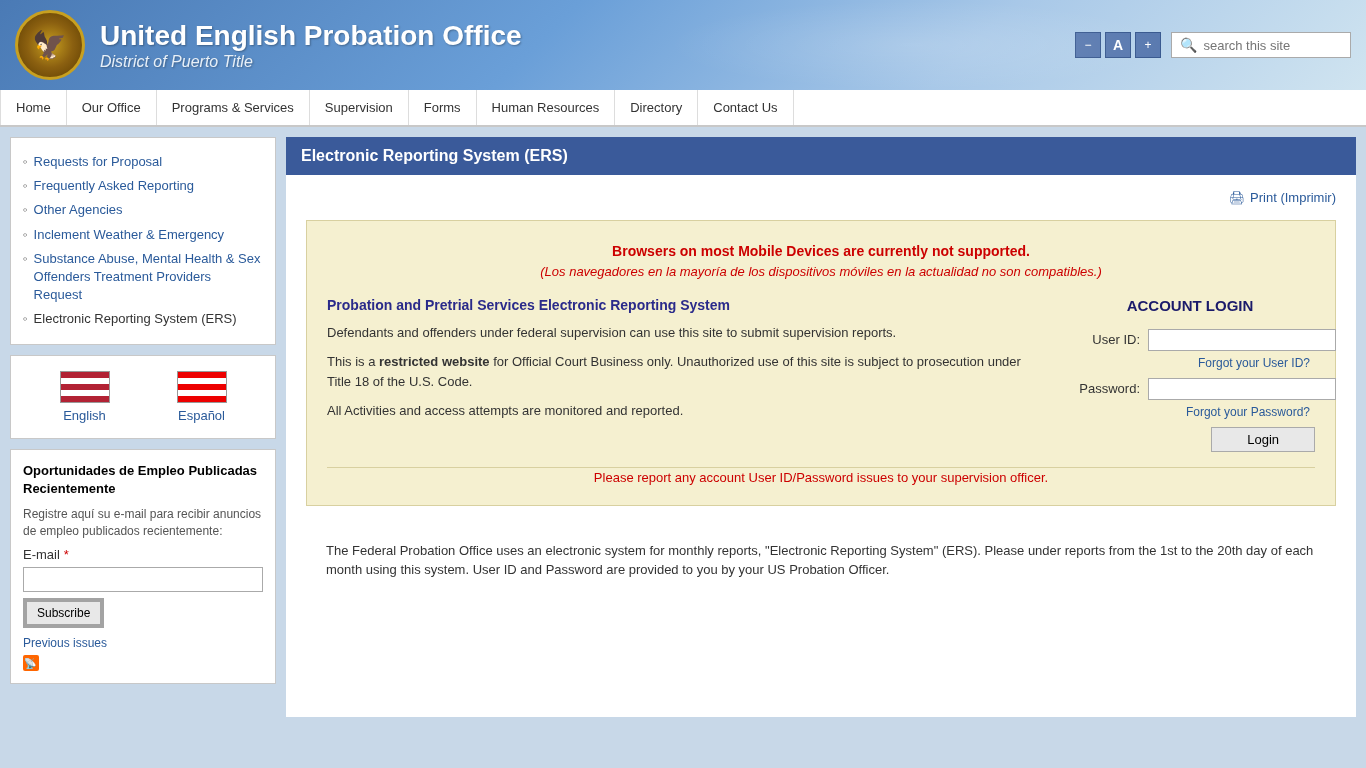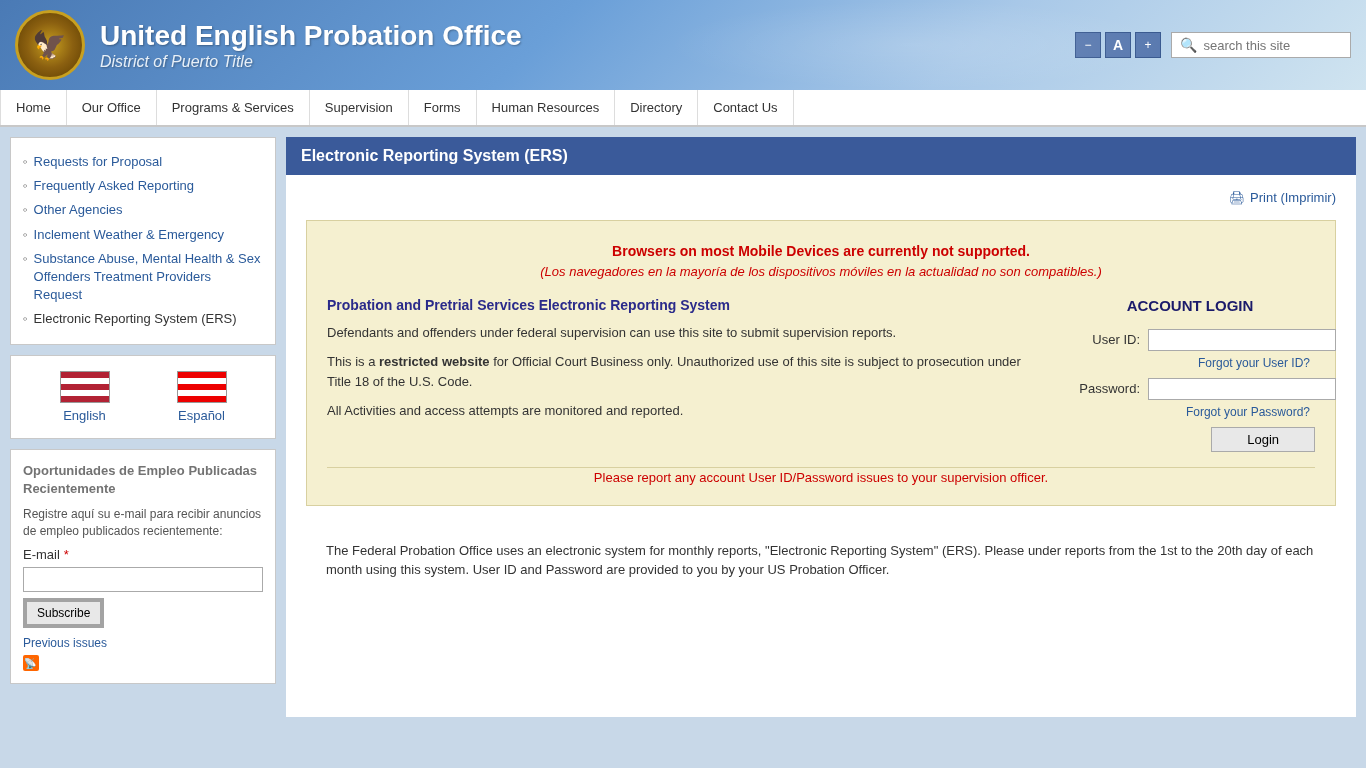--- a/index.html
+++ b/index.html
@@ -211,21 +211,21 @@
       text-decoration: none;
     }
 
     
     .email-box {
       background: #fff;
       border: 1px solid #c8c8c8;
       padding: 12px;
     }
     .email-box h3 {
-      color: #737373;
+      color: #000000;
       font-size: 13px;
       margin-bottom: 8px;
       line-height: 1.4;
     }
     .email-box p {
       font-size: 12px;
       color: #555;
       margin-bottom: 8px;
       line-height: 1.4;
     }

